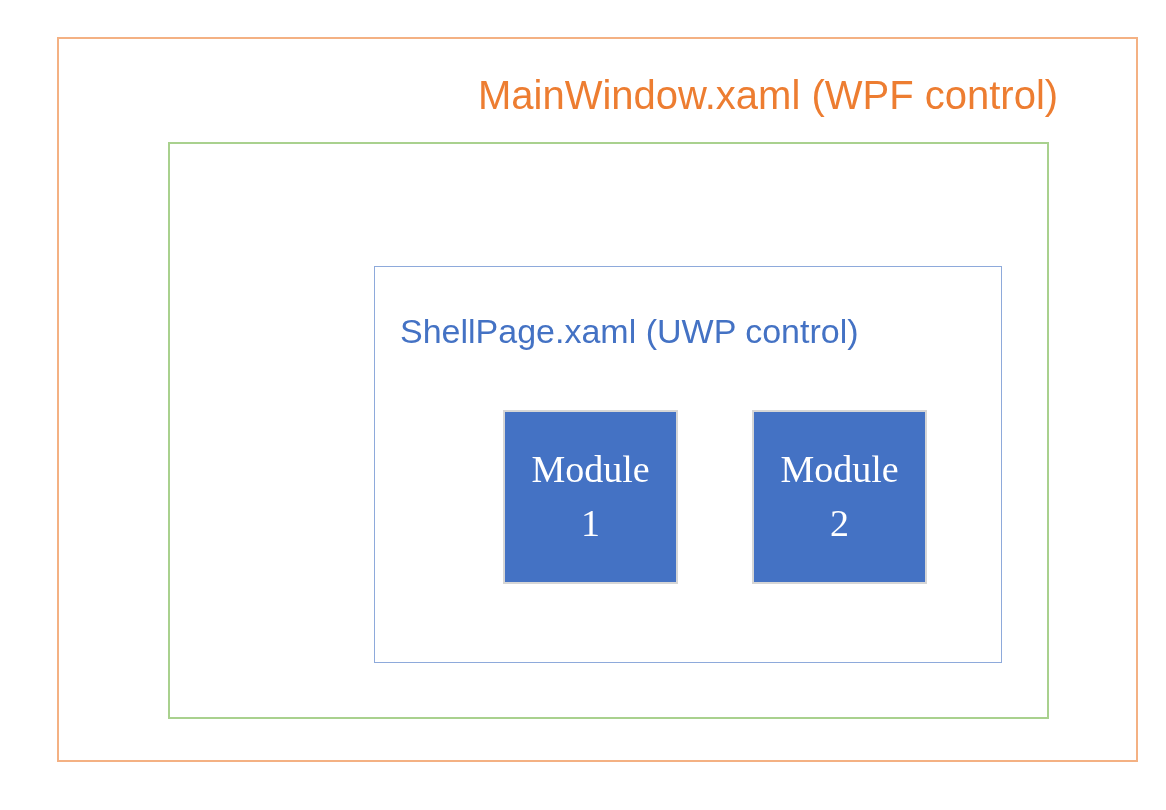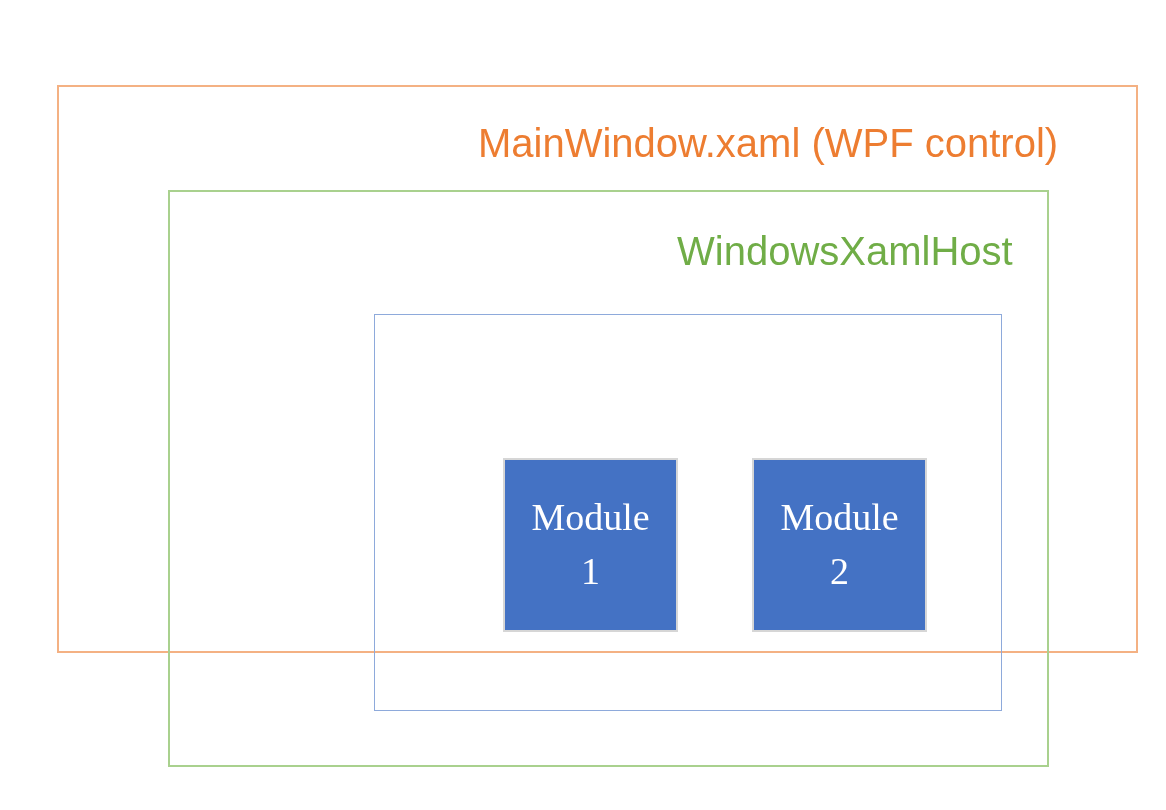--- a/index.html
+++ b/index.html
@@ -17,23 +17,22 @@
   }
   .box {
     position: absolute;
     background: transparent;
     box-sizing: border-box;
   }
   .box-main {
     left: 57px;
     top: 37px;
     width: 1081px;
-    height: 568px;
+    height: 725px;
     border: 2px solid #F4B183;
-    margin-top: 48px;
   }
   .box-host {
     left: 109px;  
     top: 103px;   
     width: 881px;
     height: 577px;
     border: 2px solid #A9D18E;
   }
   .box-shell {
     left: 204px;  
@@ -90,23 +89,23 @@
 </style>
 </head>
 <body>
 
 <div class="canvas">
 
   <div class="box box-main">
     <div class="title title-main">MainWindow.xaml (WPF control)</div>
 
     <div class="box box-host">
-      <div class="title title-host">WindowsXamlHost</div>
 
       <div class="box box-shell">
+        <div class="title title-shell">ShellPage.xaml (UWP control)</div>
 
         <div class="module module-1">
           <div class="module-label">
             <span>Module</span>
             <span>1</span>
           </div>
         </div>
 
         <div class="module module-2">
           <div class="module-label">

